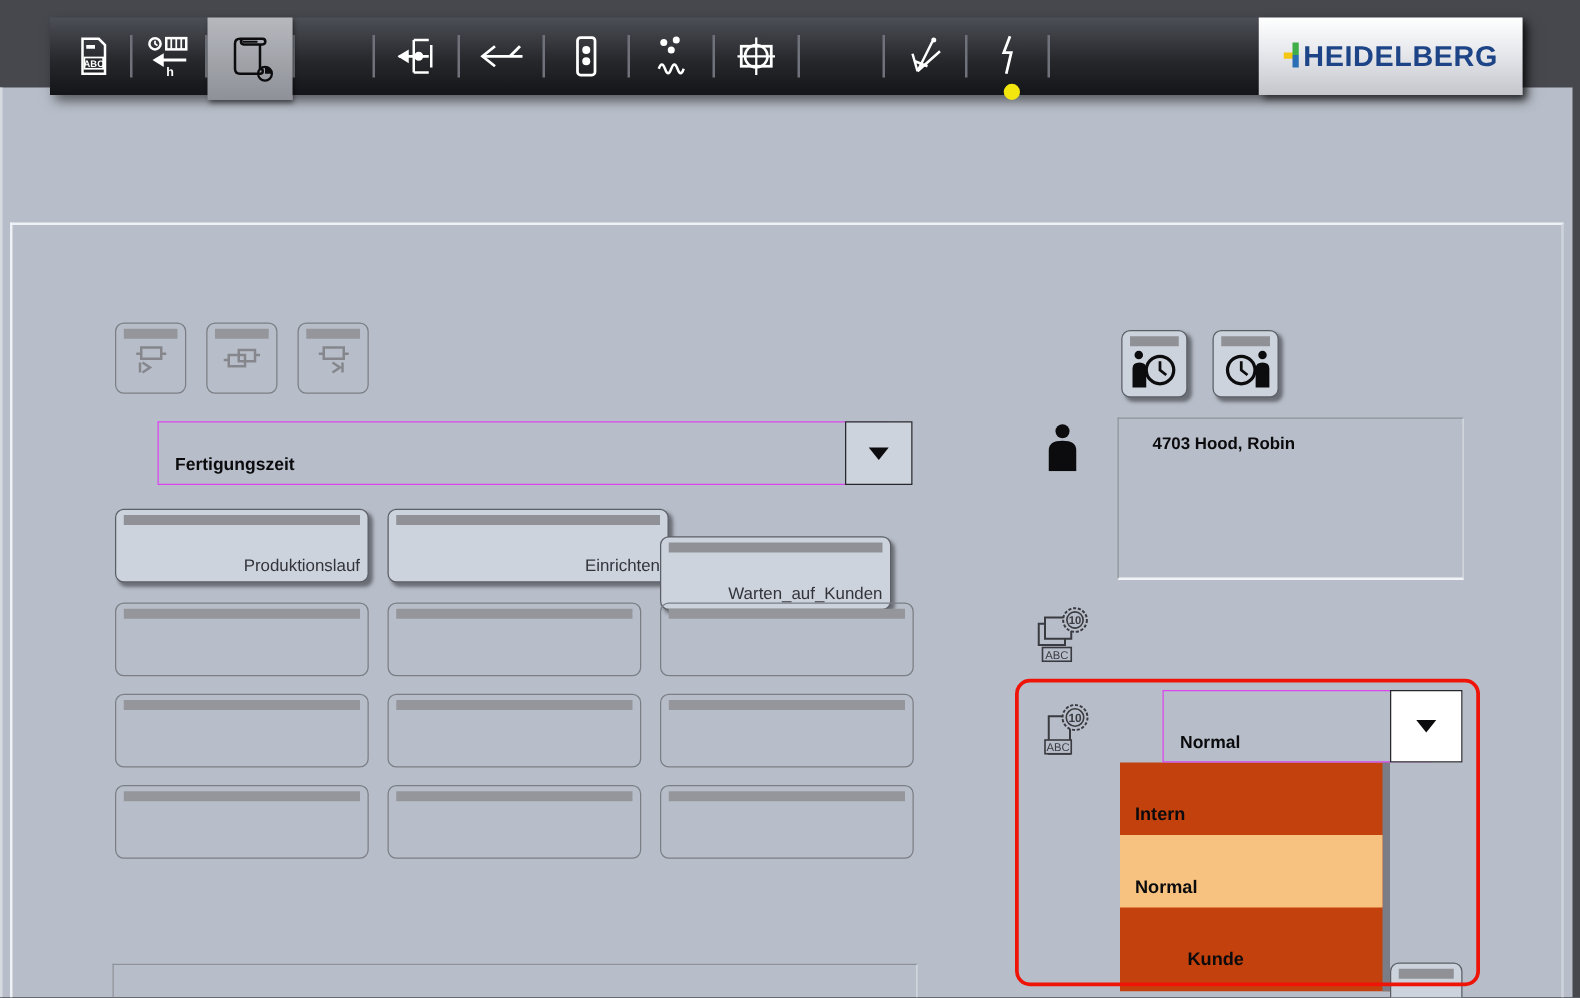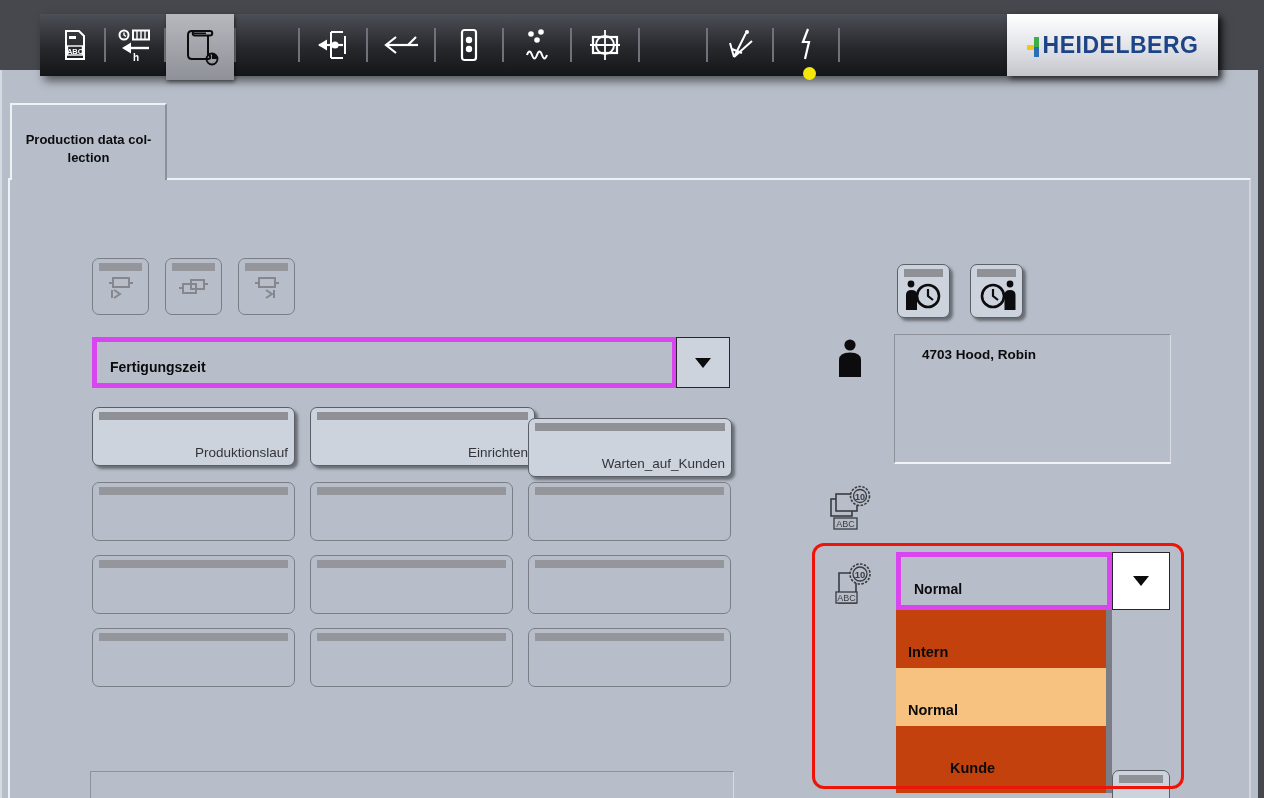--- a/index.html
+++ b/index.html
@@ -14,42 +14,42 @@
   
   .tab{position:absolute;left:10px;top:103px;width:157px;height:77px;background:#b8bec9;border-top:2px solid #eef1f5;border-left:2px solid #eef1f5;border-right:2px solid #8d9097;z-index:3;display:flex;align-items:flex-start;justify-content:center;padding-top:26px;font-size:13px;font-weight:bold;color:#0c0c0e;text-align:center;line-height:1.35;white-space:pre-line;}
 
   
   .toolbar{position:absolute;left:40px;top:14px;width:1178px;height:62px;background:linear-gradient(180deg,#4c4f56 0%,#27282c 55%,#141518 100%);box-shadow:4px 5px 9px rgba(0,0,0,.55);display:flex;align-items:center;z-index:5;}
   .tslot{height:62px;display:flex;align-items:center;justify-content:center;flex:0 0 auto;position:relative;}
   .tsep{width:2px;height:34px;background:#6f727a;flex:0 0 auto;align-self:center;}
   .tslot.selected{height:66px;align-self:flex-start;background:linear-gradient(180deg,#b6b8be,#8e9197);box-shadow:1px 2px 4px rgba(0,0,0,.5);}
   .status-dot{position:absolute;left:803px;top:67px;width:13px;height:13px;border-radius:50%;z-index:6;}
   .logo-panel{margin-left:auto;width:211px;height:62px;background:linear-gradient(180deg,#ffffff 0%,#e7e8ec 45%,#c4c6cc 100%);display:flex;align-items:center;justify-content:center;box-shadow:3px 3px 5px rgba(0,0,0,.55);}
-  .logo-wrap{display:flex;align-items:flex-end;gap:3px;}
+  .logo-wrap{display:flex;align-items:flex-start;gap:3px;}
   .logo-mark{position:relative;width:13px;height:24px;}
   .logo-mark .bar-y{position:absolute;left:0;top:10px;width:10px;height:5px;background:#f3c712;}
   .logo-mark .bar-g{position:absolute;left:7px;top:2px;width:5px;height:10px;background:#3fae49;}
   .logo-mark .bar-b{position:absolute;left:7px;top:12px;width:5px;height:10px;background:#2a6fb5;}
   .logo-text{color:#1d4486;font-weight:bold;font-size:23px;letter-spacing:.5px;}
 
   
   .btn3d{position:absolute;background:#cdd3dd;border:1px solid #5d5f66;border-radius:7px;box-shadow:3px 3px 3px rgba(42,44,50,.55);}
   .btnflat{position:absolute;background:transparent;border:1px solid #7c7e85;border-radius:7px;}
   .topbar{position:absolute;left:6px;right:6px;top:4px;height:8px;background:#8f9196;}
   .topbar.dim{background:#94969c;}
   .btn-label{position:absolute;right:6px;bottom:5px;font-size:13.5px;color:#33343a;}
   .icon-center{position:absolute;inset:0;display:flex;align-items:center;justify-content:center;}
 
   
   .field{position:absolute;background:transparent;border:1px solid #8f929a;border-bottom:2px solid #f1f3f7;border-right:1px solid #d9dce2;}
   .field .val{position:absolute;left:27px;top:12px;font-size:13.5px;font-weight:bold;color:#0b0b0d;}
   .field .val.low{top:auto;bottom:13px;}
 
   
-  .combo-field{position:absolute;border:5px solid #d946ef;background:transparent;}
+  .combo-field{position:absolute;border:1px solid #d946ef;background:transparent;margin-left:34px;}
   .combo-field .cval{position:absolute;left:13px;bottom:8px;font-size:14px;font-weight:bold;color:#0b0b0d;}
   .combo-arrow{position:absolute;border:1px solid #26272b;background:#cdd3dd;display:flex;align-items:center;justify-content:center;}
   .combo-arrow.open{background:#ffffff;}
   .tri{width:0;height:0;border-left:8px solid transparent;border-right:8px solid transparent;border-top:10px solid #0c0c0e;}
 
   
   .dd-list{position:absolute;left:896px;top:610px;width:216px;height:183px;background:#c2410c;border-right:6px solid #7a7d85;z-index:7;}
   .dd-item{position:relative;width:100%;height:58px;}
   .dd-item .dlabel{position:absolute;left:12px;bottom:8px;font-size:14.5px;font-weight:bold;color:#0b0b0d;}
   .callout{position:absolute;left:812px;top:543px;width:372px;height:246px;border:3px solid #ee1408;border-radius:12px;z-index:9;pointer-events:none;}
@@ -57,22 +57,20 @@
   .small-note{position:absolute;}
 </style>
 </head>
 <body>
 
 <div class="stage">
 
   <div class="page-panel"></div>
   <div class="groupbox"></div>
 
-  <div class="tab">Production data col-
-lection</div>
 
   <div class="toolbar">
     <div style="width:6px"></div>
 
     <div class="tslot" style="width:58px">
       <svg width="34" height="34" viewBox="0 0 34 34">
         <path d="M8,3 h13 l5,5 v23 h-18 z" fill="none" stroke="#fff" stroke-width="2"></path>
         <rect x="11" y="8" width="7" height="3" fill="#fff"></rect>
         <rect x="9.5" y="18" width="15" height="9" fill="none" stroke="#fff" stroke-width="1.4"></rect>
         <text x="17" y="25.5" font-size="7.5" font-weight="bold" fill="#fff" text-anchor="middle">ABC</text>
@@ -224,21 +222,21 @@
   </div>
 
   <div class="btn3d" style="left:92px;top:407px;width:203px;height:59px;">
     <div class="topbar"></div>
     <div class="btn-label">Produktionslauf</div>
   </div>
   <div class="btn3d" style="left:310px;top:407px;width:225px;height:59px;">
     <div class="topbar"></div>
     <div class="btn-label">Einrichten</div>
   </div>
-  <div class="btn3d" style="left:528px;top:418px;width:204px;height:59px;">
+  <div class="btn3d" style="left:528px;top:429px;width:185px;height:59px;">
     <div class="topbar"></div>
     <div class="btn-label">Warten_auf_Kunden</div>
   </div>
 
   <div class="btnflat" style="left:92px;top:482px;width:203px;height:59px;">
       <div class="topbar dim"></div>
     </div>
   <div class="btnflat" style="left:310px;top:482px;width:203px;height:59px;">
       <div class="topbar dim"></div>
     </div>

